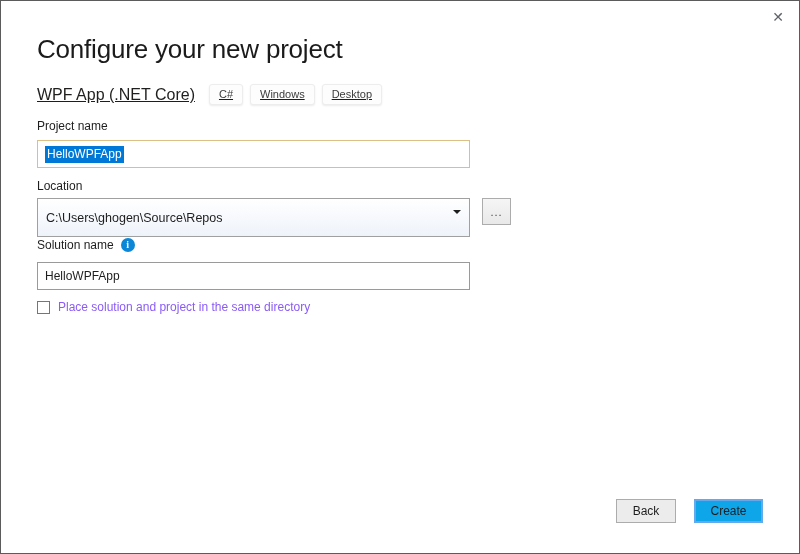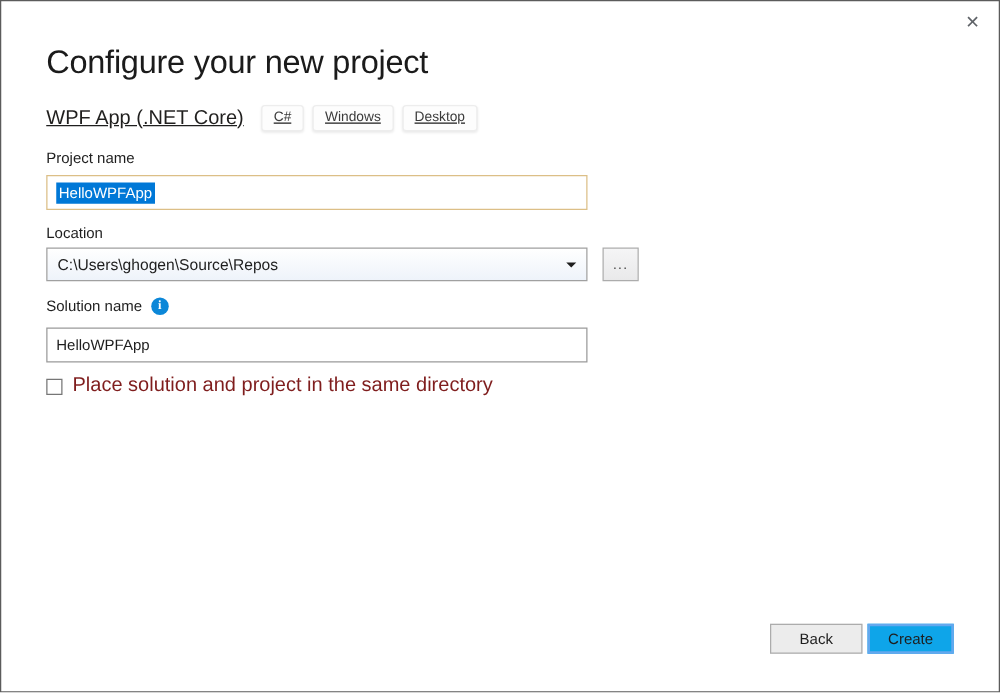--- a/index.html
+++ b/index.html
@@ -73,21 +73,21 @@
   }
   .tb-project { top: 139px; border: 1px solid #dcbf87; }
   .tb-project .selected-text {
     background: #0078d7; color: #ffffff;
     padding: 1px 2px 2px 2px;
   }
   .tb-solution { top: 261px; border: 1px solid #9a9a9a; }
 
   .combobox {
     position: absolute; left: 36px; top: 197px;
-    width: 433px; height: 27px;
+    width: 433px; height: 39px;
     border: 1px solid #a0a0a0;
     background: linear-gradient(#ffffff, #eef3fa);
     display: flex; align-items: center;
     padding-left: 8px; padding-right: 22px;
     font-size: 12.5px; color: #1e1e1e;
   }
   .combo-caret {
     position: absolute; right: 8px; top: 11px;
     width: 0; height: 0;
     border-left: 4px solid transparent;
@@ -107,29 +107,29 @@
 
   .checkbox-row {
     position: absolute; left: 36px; top: 299px;
     display: flex; align-items: center; gap: 8px;
   }
   .checkbox {
     width: 13px; height: 13px;
     border: 1px solid #767676; background: #ffffff;
     flex: 0 0 auto;
   }
-  .checkbox-label { font-size: 16px; color: #7f1d1d; }
+  .checkbox-label { font-size: 12px; color: #8b5cf6; }
 
   .btn {
     position: absolute; top: 498px; height: 24px;
     display: flex; align-items: center; justify-content: center;
     font-size: 12px; color: #1e1e1e; cursor: pointer;
   }
   .btn-back {
-    left: 615px; width: 74px;
+    left: 615px; width: 60px;
     background: #ececec;
     border: 1px solid #acacac;
   }
   .btn-create {
     left: 693px; width: 69px;
     background: #0ea5e9;
     border: 2px solid #64a8ee;
   }
 </style>
 </head>

